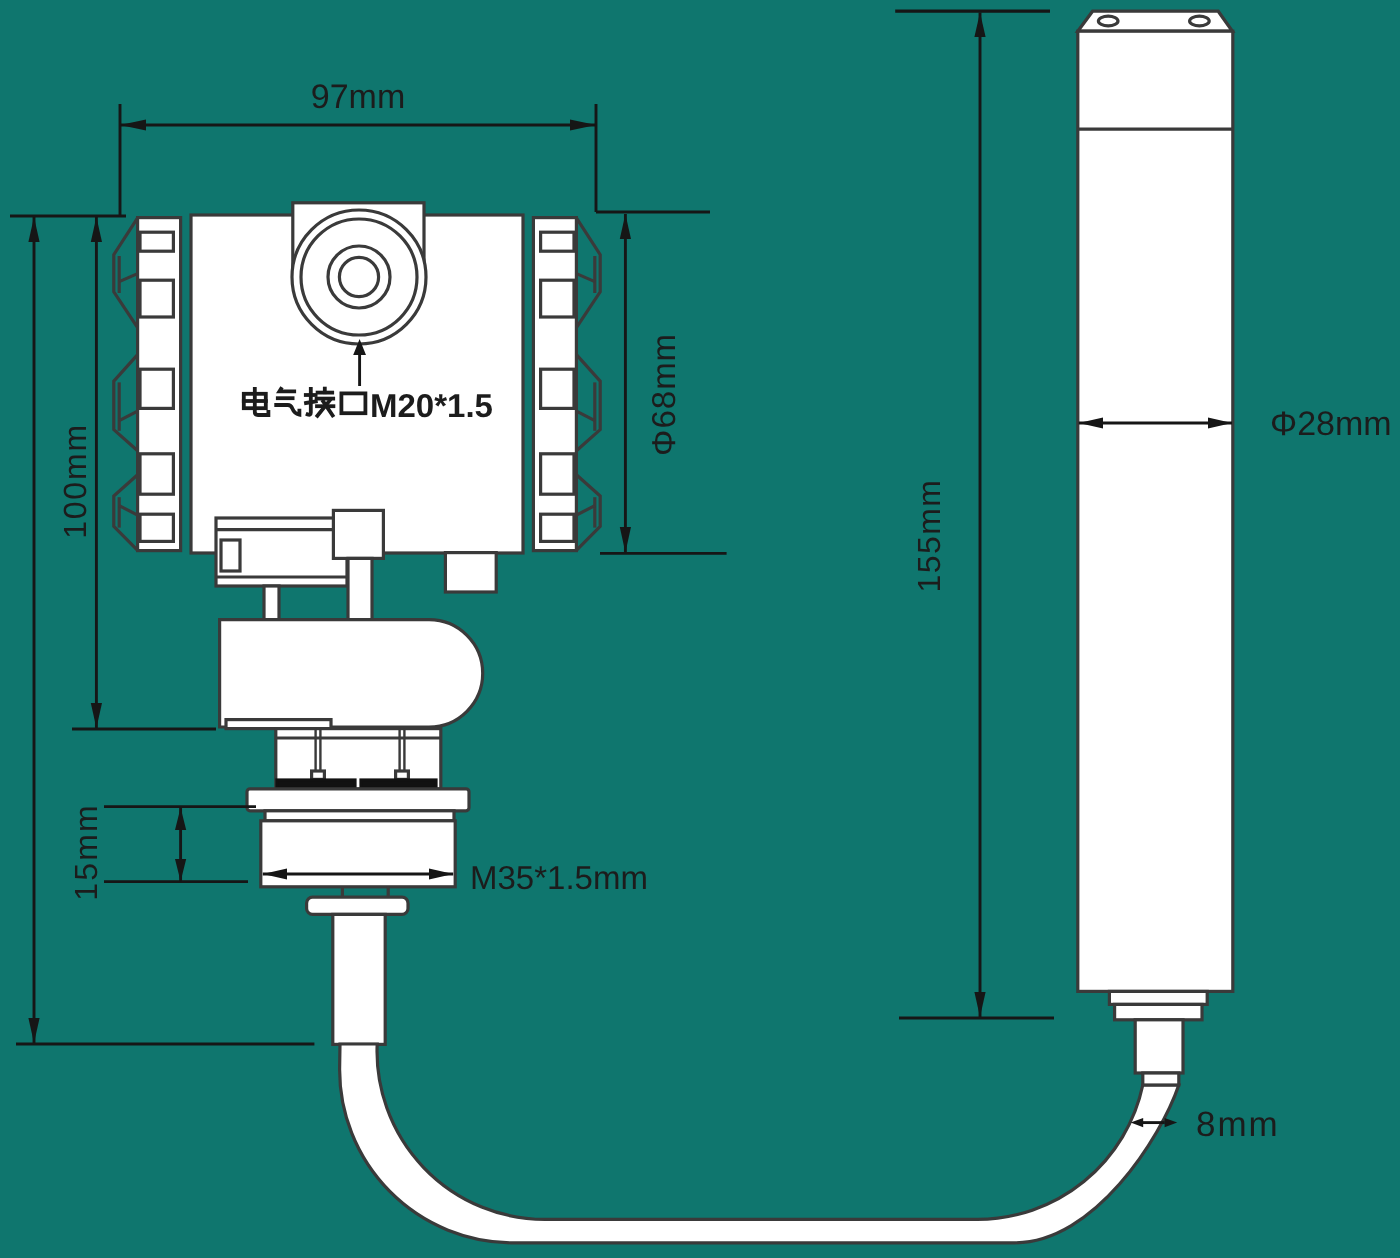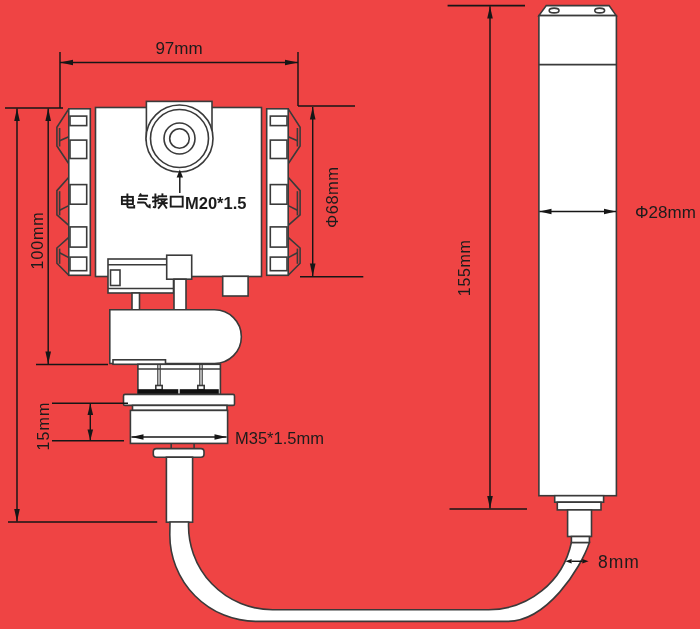--- a/index.html
+++ b/index.html
@@ -1,16 +1,16 @@
 <!DOCTYPE html>
 <html><head>
 <meta charset="utf-8">
 <style>
   html,body{margin:0;padding:0;background:#ffffff;}
-  #wrap{position:relative;width:700px;height:629px;background:#ef4444;overflow:hidden;}
+  #wrap{position:relative;width:700px;height:629px;background:#0f766e;overflow:hidden;}
   svg{position:absolute;left:0;top:0;}
   text{font-family:"Liberation Sans",sans-serif;fill:#1c1c1c;}
 </style>
 </head>
 <body>
 <div id="wrap">
 <svg width="700" height="629" viewBox="0 0 700 629">
   <g id="parts" fill="#ffffff" stroke="#3a3a3a" stroke-width="1.6" stroke-linejoin="miter">
 
     <rect x="95.5" y="107.5" width="166" height="169"></rect>

